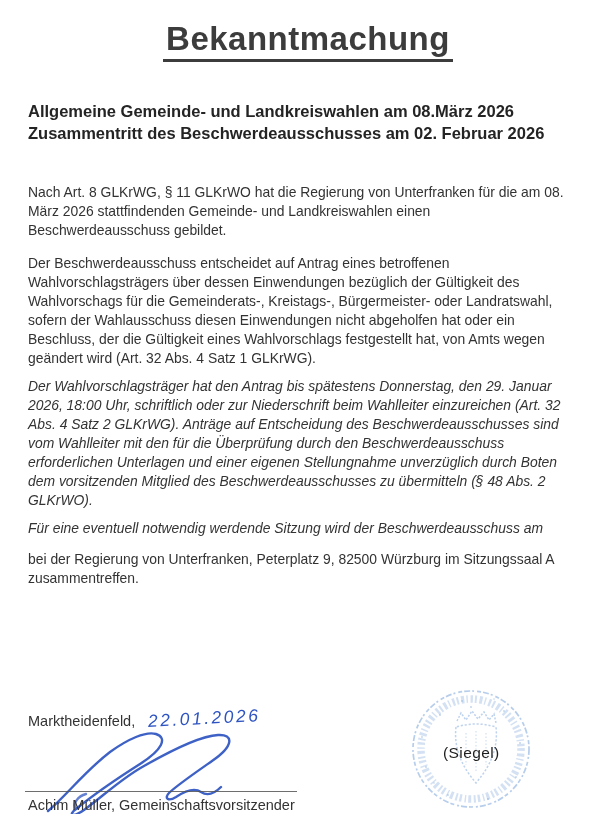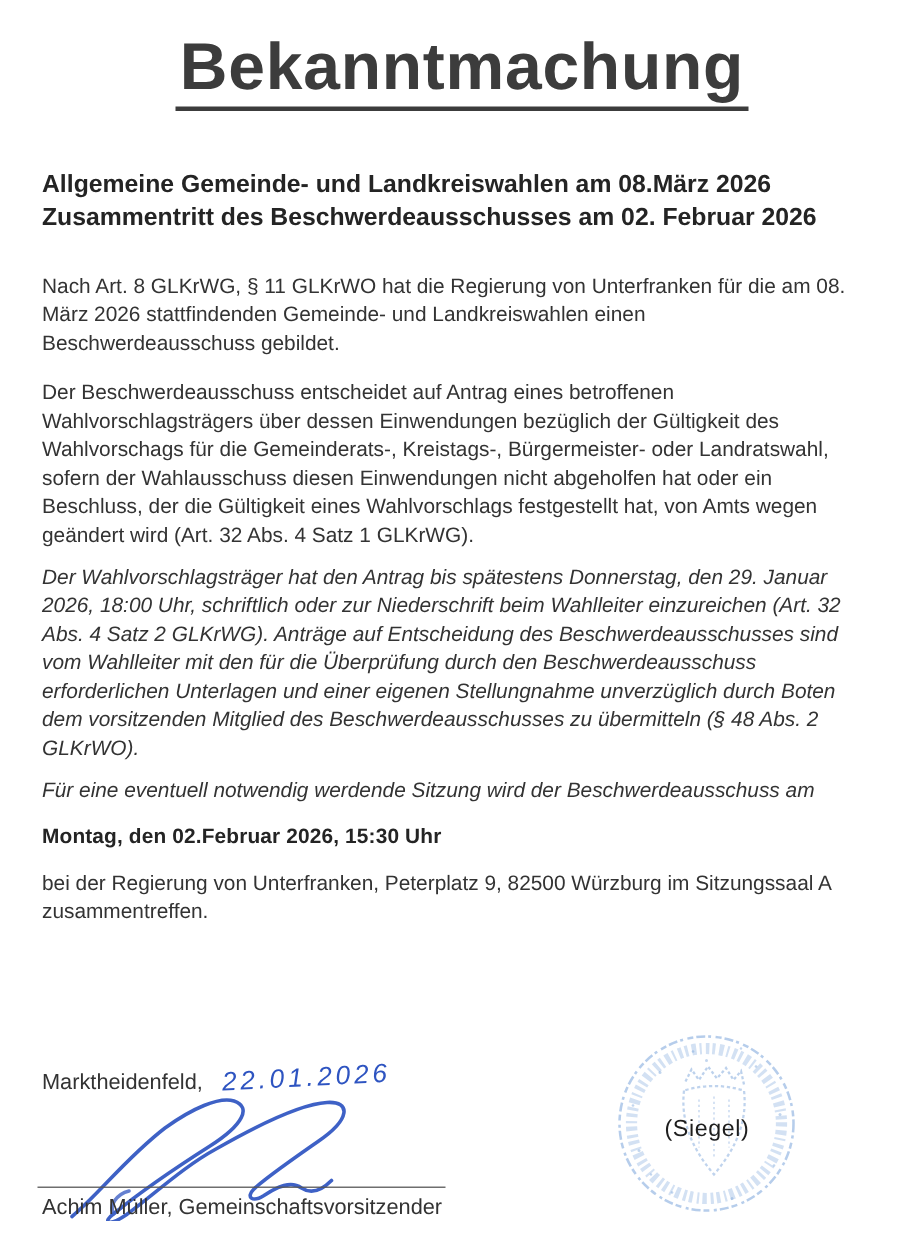--- a/index.html
+++ b/index.html
@@ -15,21 +15,21 @@
     margin:0 auto;
     background:#ffffff;
     overflow:hidden;
     font-family:"Liberation Sans",sans-serif;
     color:var(--body-text);
   }
   .content{position:absolute;left:28px;top:0;width:560px;}
   .doc-title{
     margin:20px 0 0;
     text-align:center;
-    font-size:44px;
+    font-size:33px;
     font-weight:bold;
     color:#3c3c3c;
     letter-spacing:.5px;
   }
   .doc-title .underlined{
     display:inline-block;
     border-bottom:3.5px solid #3c3c3c;
     padding:0 3px 1px;
   }
   .announcement-heading{
@@ -40,21 +40,21 @@
     color:var(--heading-text);
     white-space:pre-line;
   }
   .para{
     margin:14px 0 0;
     font-size:13.9px;
     line-height:19px;
     color:var(--body-text);
     white-space:pre-line;
   }
-  .para.gap-lg{margin-top:25px;}
+  .para.gap-lg{margin-top:39px;}
   .para.gap-sm{margin-top:9px;font-style:italic;}
   .para.gap-md{margin-top:12px;}
   .meeting-line{font-weight:bold;color:var(--heading-text);letter-spacing:.1px;}
   
   .place-date{
     position:absolute;left:28px;top:710px;
     font-size:14.5px;color:var(--body-text);
     white-space:nowrap;
   }
   .handwritten-date{
@@ -118,21 +118,20 @@
     <p class="para gap-sm">Der Wahlvorschlagsträger hat den Antrag bis spätestens Donnerstag, den 29. Januar
 2026, 18:00 Uhr, schriftlich oder zur Niederschrift beim Wahlleiter einzureichen (Art. 32
 Abs. 4 Satz 2 GLKrWG). Anträge auf Entscheidung des Beschwerdeausschusses sind
 vom Wahlleiter mit den für die Überprüfung durch den Beschwerdeausschuss
 erforderlichen Unterlagen und einer eigenen Stellungnahme unverzüglich durch Boten
 dem vorsitzenden Mitglied des Beschwerdeausschusses zu übermitteln (§ 48 Abs. 2
 GLKrWO).</p>
 
     <p class="para gap-sm">Für eine eventuell notwendig werdende Sitzung wird der Beschwerdeausschuss am</p>
 
-    <p class="para gap-md meeting-line">Montag, den 02.Februar 2026, 15:30 Uhr</p>
 
     <p class="para gap-md">bei der Regierung von Unterfranken, Peterplatz 9, 82500 Würzburg im Sitzungssaal A
 zusammentreffen.</p>
 
   </div>
 
   <div class="place-date"><span>Marktheidenfeld,</span><span class="handwritten-date">22.01.2026</span></div>
 
   <svg class="signature-svg" width="285" height="90" viewBox="0 0 285 90">
     <g fill="none" stroke="var(--ink-blue)" stroke-width="2.4" stroke-linecap="round" stroke-linejoin="round" opacity="0.92">

